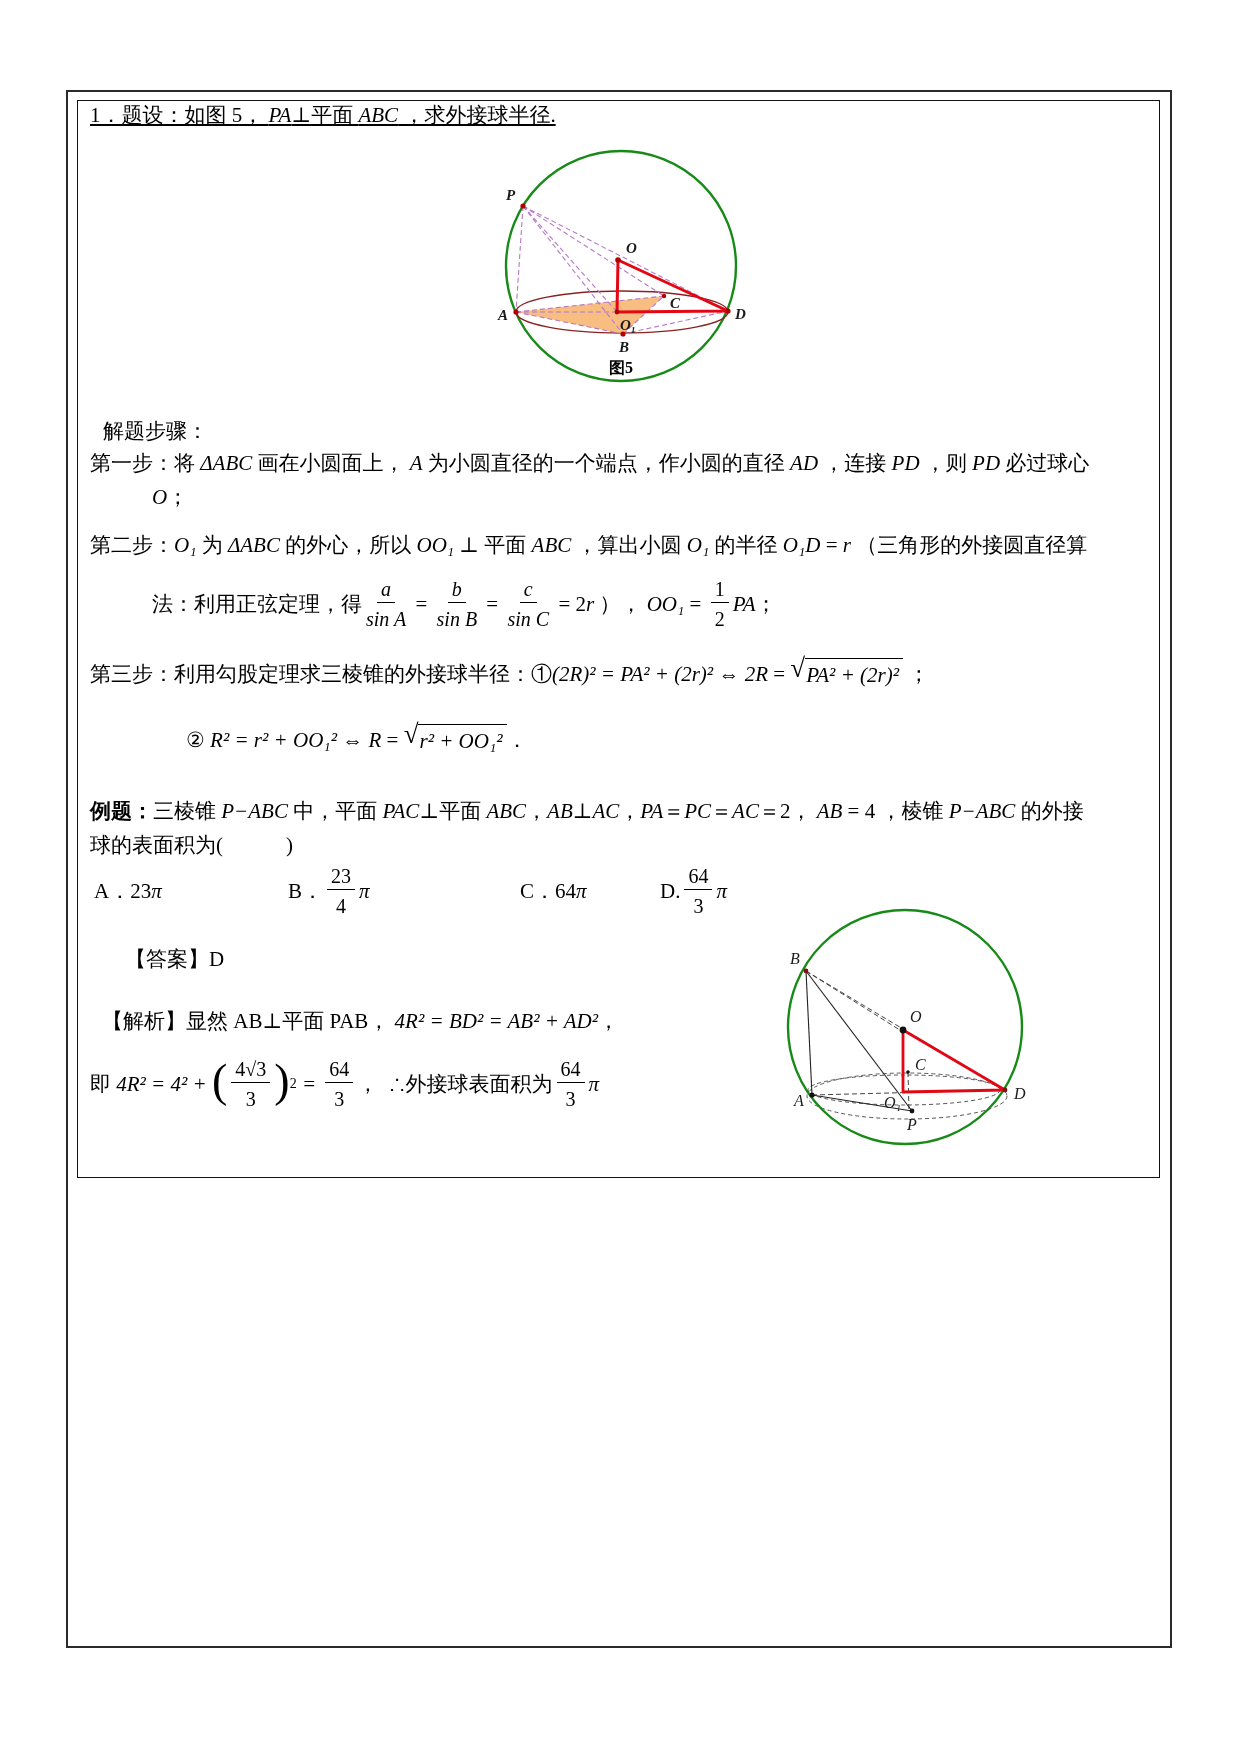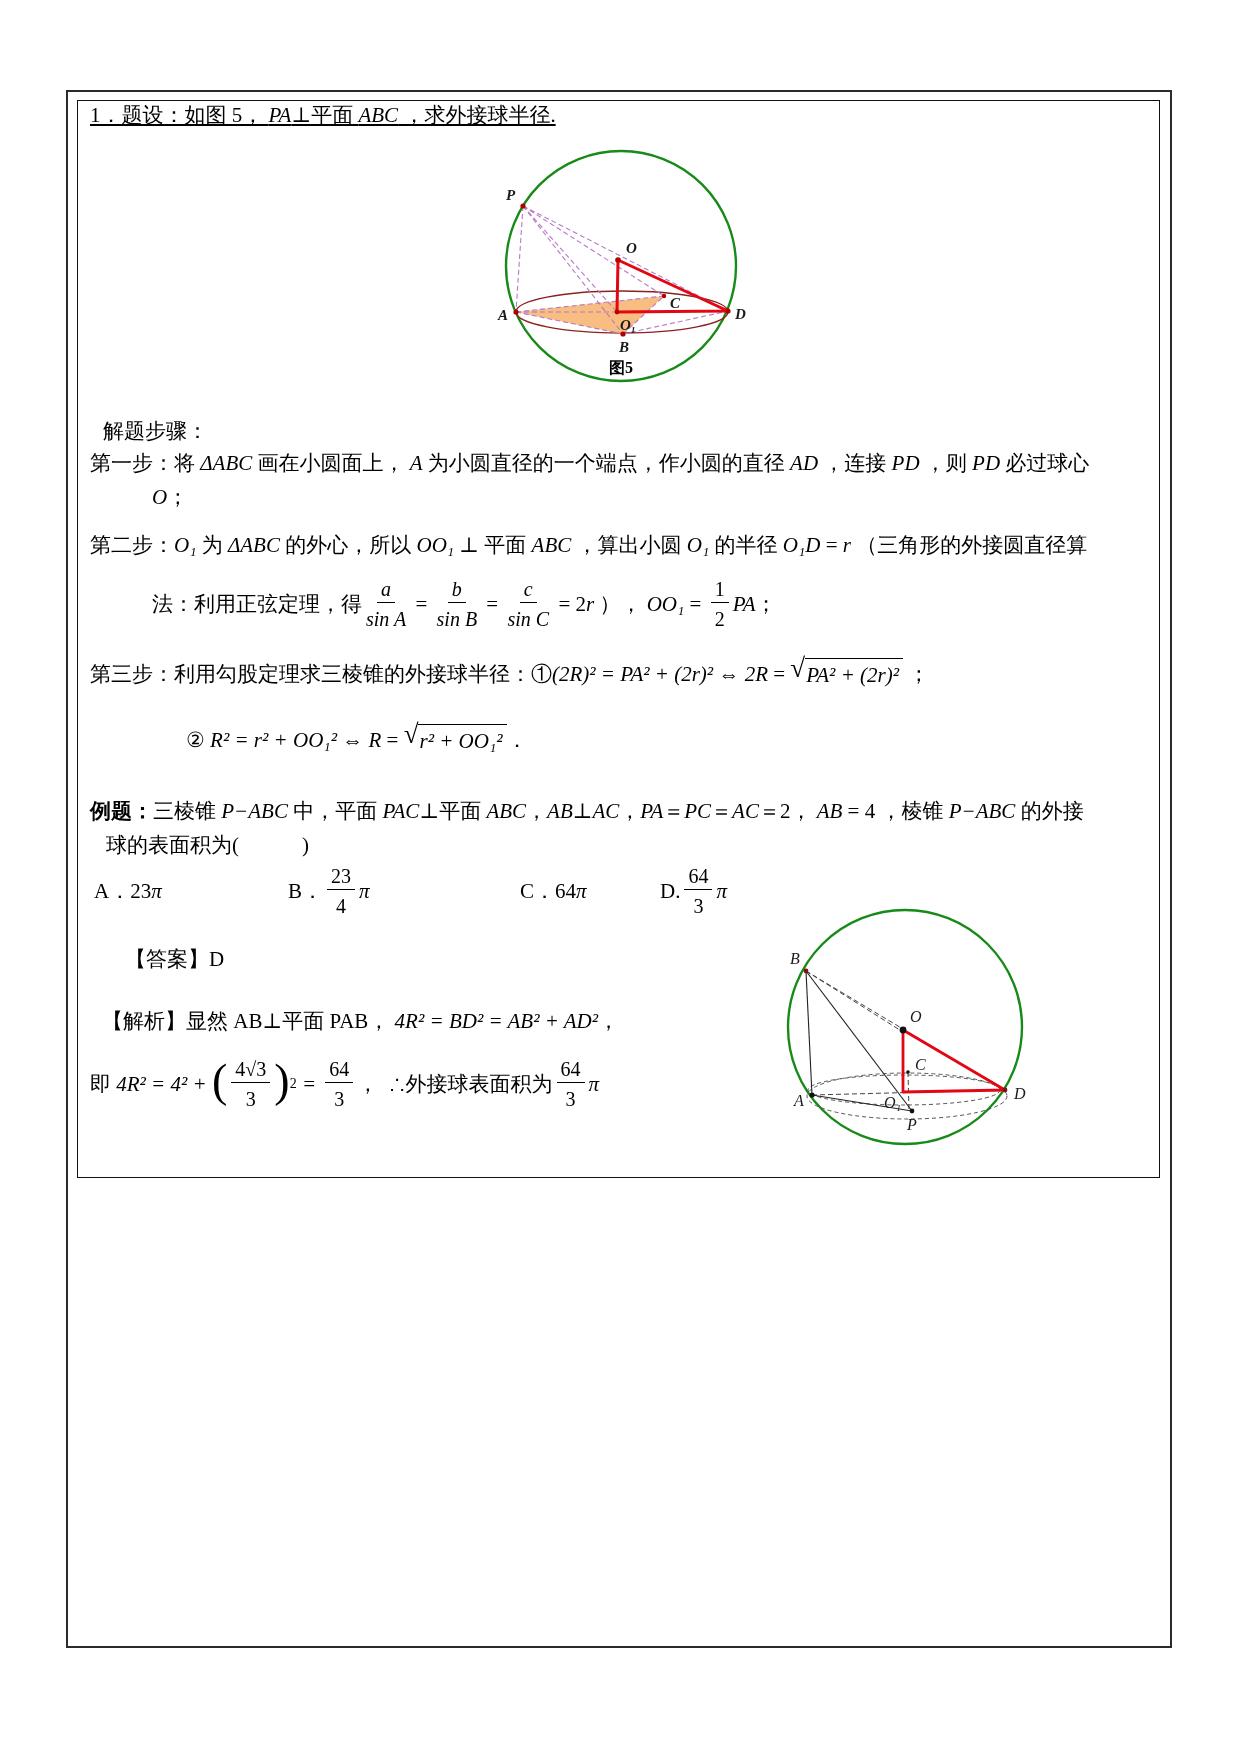--- a/index.html
+++ b/index.html
@@ -100,21 +100,21 @@
 
   <div class="tline" style="left:90px; top:416px;margin-left:13px;"><span class="mu">解题步骤：</span></div>
   <div class="tline" style="left:90px; top:448px;"><span class="mu">第一步：将 </span><span class="mi">ΔABC</span><span class="mu"> 画在小圆面上， </span><span class="mi">A</span><span class="mu"> 为小圆直径的一个端点，作小圆的直径 </span><span class="mi">AD</span><span class="mu"> ，连接 </span><span class="mi">PD</span><span class="mu"> ，则 </span><span class="mi">PD</span><span class="mu"> 必过球心</span></div>
   <div class="tline" style="left:152px; top:482px;"><span class="mi">O</span><span class="mu">；</span></div>
   <div class="tline" style="left:90px; top:530px;"><span class="mu">第二步：</span><span class="mi">O₁</span><span class="mu"> 为 </span><span class="mi">ΔABC</span><span class="mu"> 的外心，所以 </span><span class="mi">OO₁</span><span class="mu"> ⊥ 平面 </span><span class="mi">ABC</span><span class="mu"> ，算出小圆 </span><span class="mi">O₁</span><span class="mu"> 的半径 </span><span class="mi">O₁D</span><span class="mu"> = </span><span class="mi">r</span><span class="mu"> （三角形的外接圆直径算</span></div>
   <div class="tline vcenter" style="left:152px; top:570px; height:68px;"><span class="mu">法：利用正弦定理，得</span><span class="frac itf"><span class="num">a</span><span class="den">sin A</span></span><span class="mu"> = </span><span class="frac itf"><span class="num">b</span><span class="den">sin B</span></span><span class="mu"> = </span><span class="frac itf"><span class="num">c</span><span class="den">sin C</span></span><span class="mu"> = 2</span><span class="mi">r</span><span class="mu"> ）， </span><span class="mi">OO₁</span><span class="mu"> = </span><span class="frac"><span class="num">1</span><span class="den">2</span></span><span class="mi">PA</span><span class="mu">；</span></div>
   <div class="tline vcenter" style="left:90px; top:650px; height:48px;"><span class="mu">第三步：利用勾股定理求三棱锥的外接球半径：①</span><span class="mi">(2R)² = PA² + (2r)²</span><span class="mu"> ⇔ </span><span class="mi">2R</span><span class="mu"> = </span><span class="sqrt"><span class="rad">√</span><span class="vinc">PA² + (2r)²</span></span><span class="mu"> ；</span></div>
   <div class="tline vcenter" style="left:186px; top:714px; height:52px;"><span class="mu">② </span><span class="mi">R² = r² + OO₁²</span><span class="mu"> ⇔ </span><span class="mi">R</span><span class="mu"> = </span><span class="sqrt"><span class="rad">√</span><span class="vinc">r² + OO₁²</span></span><span class="mu">．</span></div>
 
   <div class="tline" style="left:90px; top:796px;"><span class="mb">例题：</span><span class="mu">三棱锥 </span><span class="mi">P−ABC</span><span class="mu"> 中，平面 </span><span class="mi">PAC</span><span class="mu">⊥平面 </span><span class="mi">ABC</span><span class="mu">，</span><span class="mi">AB</span><span class="mu">⊥</span><span class="mi">AC</span><span class="mu">，</span><span class="mi">PA</span><span class="mu">＝</span><span class="mi">PC</span><span class="mu">＝</span><span class="mi">AC</span><span class="mu">＝2， </span><span class="mi">AB</span><span class="mu"> = 4 ，棱锥 </span><span class="mi">P−ABC</span><span class="mu"> 的外接</span></div>
-  <div class="tline" style="left:106px; top:830px;"><span class="mu">球的表面积为(　　　)</span></div>
+  <div class="tline" style="left:90px; top:830px;"><span class="mu">球的表面积为(　　　)</span></div>
 
   <div class="tline vcenter" style="left:94px;  top:862px; height:58px;"><span class="mu">A．23</span><span class="mi">π</span></div>
   <div class="tline vcenter" style="left:288px; top:862px; height:58px;"><span class="mu">B．</span><span class="frac"><span class="num">23</span><span class="den">4</span></span><span class="mi">π</span></div>
   <div class="tline vcenter" style="left:520px; top:862px; height:58px;justify-content:flex-end;"><span class="mu">C．64</span><span class="mi">π</span></div>
   <div class="tline vcenter" style="left:660px; top:862px; height:58px;"><span class="mu">D.</span><span class="frac"><span class="num">64</span><span class="den">3</span></span><span class="mi">π</span></div>
 
   <div class="tline" style="left:102px; top:944px;margin-left:23px;"><span class="mu">【答案】</span><span class="mu">D</span></div>
   <div class="tline" style="left:102px; top:1006px;"><span class="mu">【解析】显然 AB⊥平面 PAB， </span><span class="mi">4R² = BD² = AB² + AD²</span><span class="mu">，</span></div>
   <div class="tline vcenter" style="left:90px; top:1050px; height:68px;"><span class="mu">即 </span><span class="mi">4R² = 4² + </span><span class="bigp">(</span><span class="frac"><span class="num">4√3</span><span class="den">3</span></span><span class="bigp">)</span><span class="psup">2</span><span class="mi"> = </span><span class="frac"><span class="num">64</span><span class="den">3</span></span><span class="mu">，  ∴外接球表面积为</span><span class="frac"><span class="num">64</span><span class="den">3</span></span><span class="mi">π</span></div>
 

